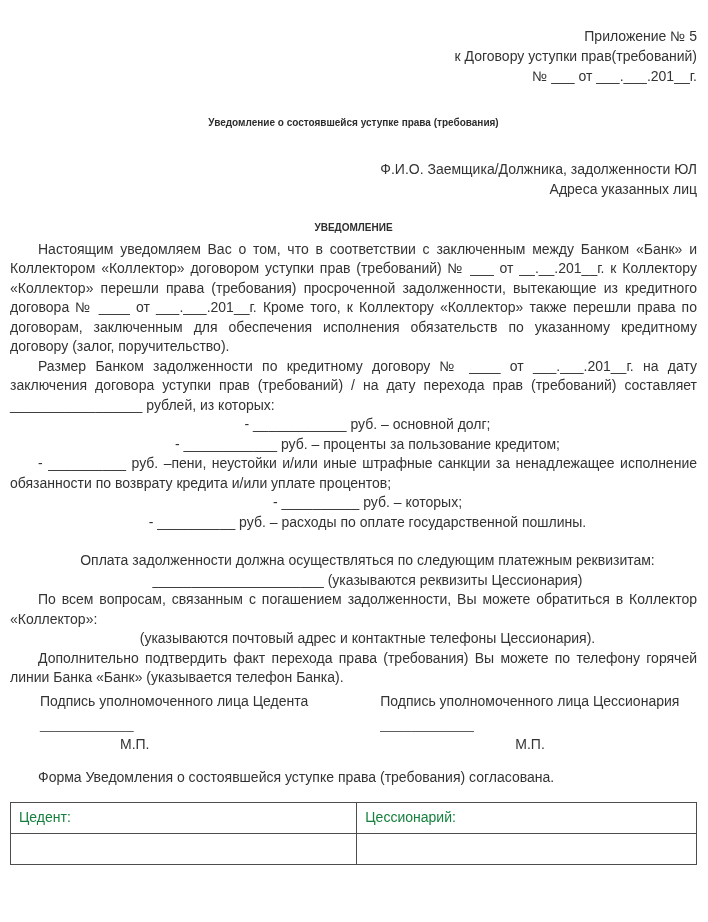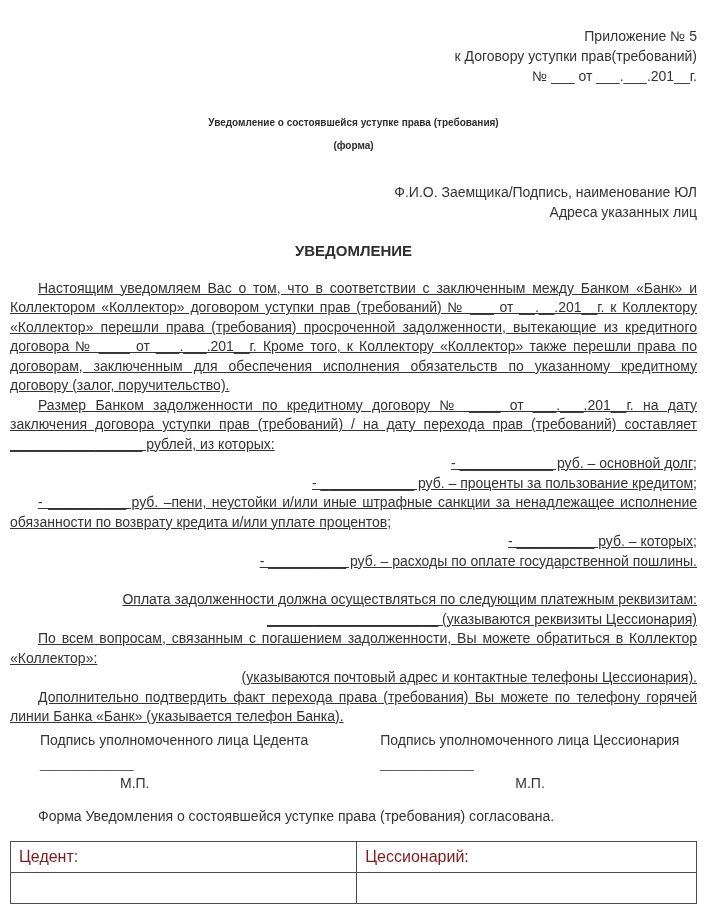--- a/index.html
+++ b/index.html
@@ -22,74 +22,73 @@
     font-weight: bold;
     font-size: 10px;
     line-height: 23px;
     color: #2e2e2e;
   }
   .addressee { margin-top: 26px; text-align: right; line-height: 19.5px; }
   .notice-heading {
     margin-top: 18px;
     text-align: center;
     font-weight: bold;
-    font-size: 15px;
+    font-size: 10px;
     line-height: 22.5px;
     color: #2e2e2e;
   }
-  .body-text { margin-top: 16px; text-decoration: underline; }
+  .body-text { margin-top: 0; }
   .para {
     margin: 0;
     text-indent: 28px;
     text-align: justify;
   }
-  .para.left-align { text-align: right; }
+  .para.left-align { text-align: center; }
   .spacer-before { margin-top: 19px; }
   .signatures { display: flex; margin-top: 4px; gap: 23px; }
   .sig-col { width: 50%; box-sizing: border-box; }
   .sig-col.left { padding-left: 30px; }
   .sig-col.right { padding-left: 15px; }
   .sig-line { margin-top: 4px; color: #555555; }
   .sig-seal-left { margin-left: 80px; }
   .sig-seal-right { margin-left: 135px; }
   .agreement { margin-top: 14px; text-indent: 28px; }
   .parties-table {
     margin-top: 11px;
     width: 100%;
     border-collapse: collapse;
     table-layout: fixed;
   }
   .parties-table td {
     border: 1px solid #4d4d4d;
     height: 30px;
     padding: 0 8px;
     vertical-align: middle;
-    font-size: 16px;
-    color: #7f1d1d;
+    font-size: 14px;
+    color: #15803d;
   }
   .parties-table .col1 { width: 48%; }
 </style>
 </head>
 <body>
 
 <div class="page">
 
   <div class="doc-header">
     <div>Приложение № 5</div>
     <div>к Договору уступки прав(требований)</div>
     <div>№ ___ от ___.___.201__г.</div>
   </div>
 
   <div class="form-title">
     <div>Уведомление о состоявшейся уступке права (требования)</div>
-    <div>(форма)</div>
   </div>
 
   <div class="addressee">
-    <div>Ф.И.О. Заемщика/Подпись, наименование ЮЛ</div>
+    <div>Ф.И.О. Заемщика/Должника, задолженности ЮЛ</div>
     <div>Адреса указанных лиц</div>
   </div>
 
   <div class="notice-heading">
     <div>УВЕДОМЛЕНИЕ</div>
   </div>
 
   <div class="body-text">
     <p class="para">Настоящим уведомляем Вас о том, что в соответствии с заключенным между Банком «Банк» и Коллектором «Коллектор» договором уступки прав (требований) № ___ от __.__.201__г.  к Коллектору «Коллектор» перешли права (требования) просроченной задолженности, вытекающие из кредитного договора № ____ от ___.___.201__г. Кроме того, к Коллектору «Коллектор» также перешли права по договорам, заключенным для обеспечения исполнения обязательств по указанному кредитному договору (залог, поручительство).</p>
     <p class="para">Размер Банком задолженности по кредитному договору № ____ от ___.___.201__г. на дату заключения договора уступки прав (требований) / на дату перехода прав (требований) составляет _________________ рублей, из которых:</p>

